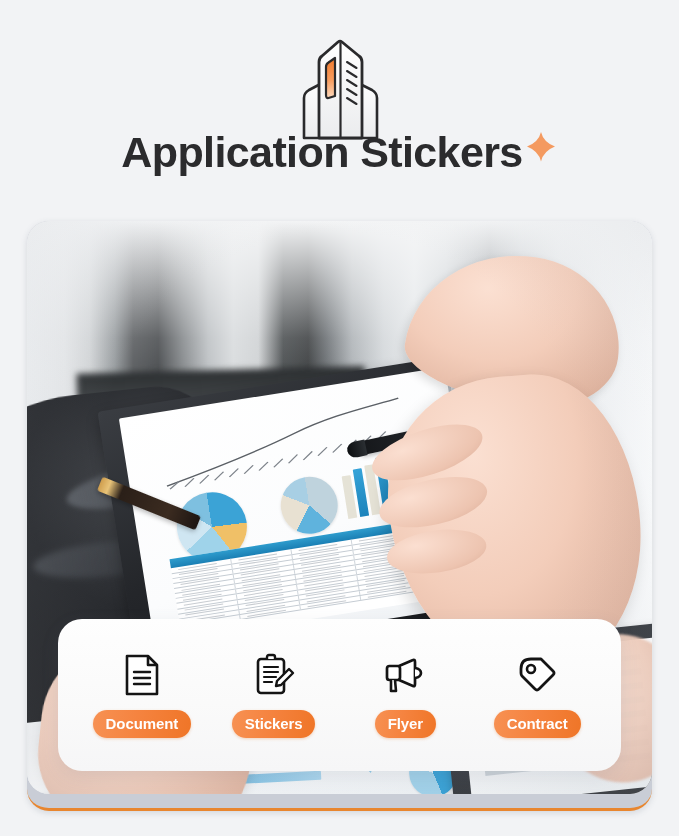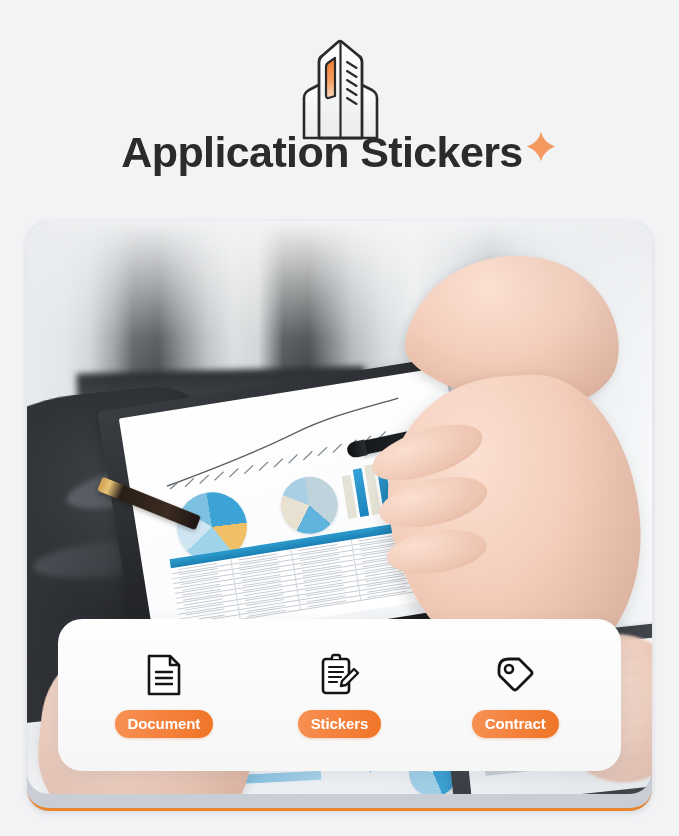--- a/index.html
+++ b/index.html
@@ -765,20 +765,31 @@
           <path d="M11 24 L23 24"></path>
             <path d="M11 29 L19 29"></path>
         </g>
         <path d="M36 16 L40 20 L28 32 L23 33 L24 28 Z" fill="#fff" stroke="#141414" stroke-width="2.4" stroke-linejoin="round"></path>
       </svg>
     </div>
     <span class="cat-pill">Stickers</span>
   </div>
 
 
+  <div class="category-item">
+    <div class="cat-icon">
+      <svg width="46" height="40" viewBox="0 0 46 40">
+        <path d="M31 5 Q33 4 33 7 L33 29 Q33 32 31 31 L17 25 L17 11 Z" fill="#fff" stroke="#141414" stroke-width="2.7" stroke-linejoin="round"></path>
+        <rect x="5" y="11" width="13" height="14" rx="2.5" fill="#fff" stroke="#141414" stroke-width="2.7"></rect>
+        <path d="M33 13 Q39 14 39 18 Q39 22 33 23" fill="#fff" stroke="#141414" stroke-width="2.6" stroke-linejoin="round"></path>
+        <path d="M9 25 L9 36 L14 36 L13 25" fill="#fff" stroke="#141414" stroke-width="2.6" stroke-linejoin="round"></path>
+      </svg>
+    </div>
+    <span class="cat-pill">Flyer</span>
+  </div>
 
   <div class="category-item">
     <div class="cat-icon">
       <svg width="42" height="42" viewBox="0 0 42 42">
         <path d="M5 15 Q5 5 15 5 L25 5 L37 17 Q39 19 37 21 L23 35 Q21 37 19 35 L6 22 Q5 21 5 19 Z" fill="#fff" stroke="#141414" stroke-width="2.8" stroke-linejoin="round"></path>
         <circle cx="15" cy="15" r="4" fill="#fff" stroke="#141414" stroke-width="2.6"></circle>
       </svg>
     </div>
     <span class="cat-pill">Contract</span>
   </div>

